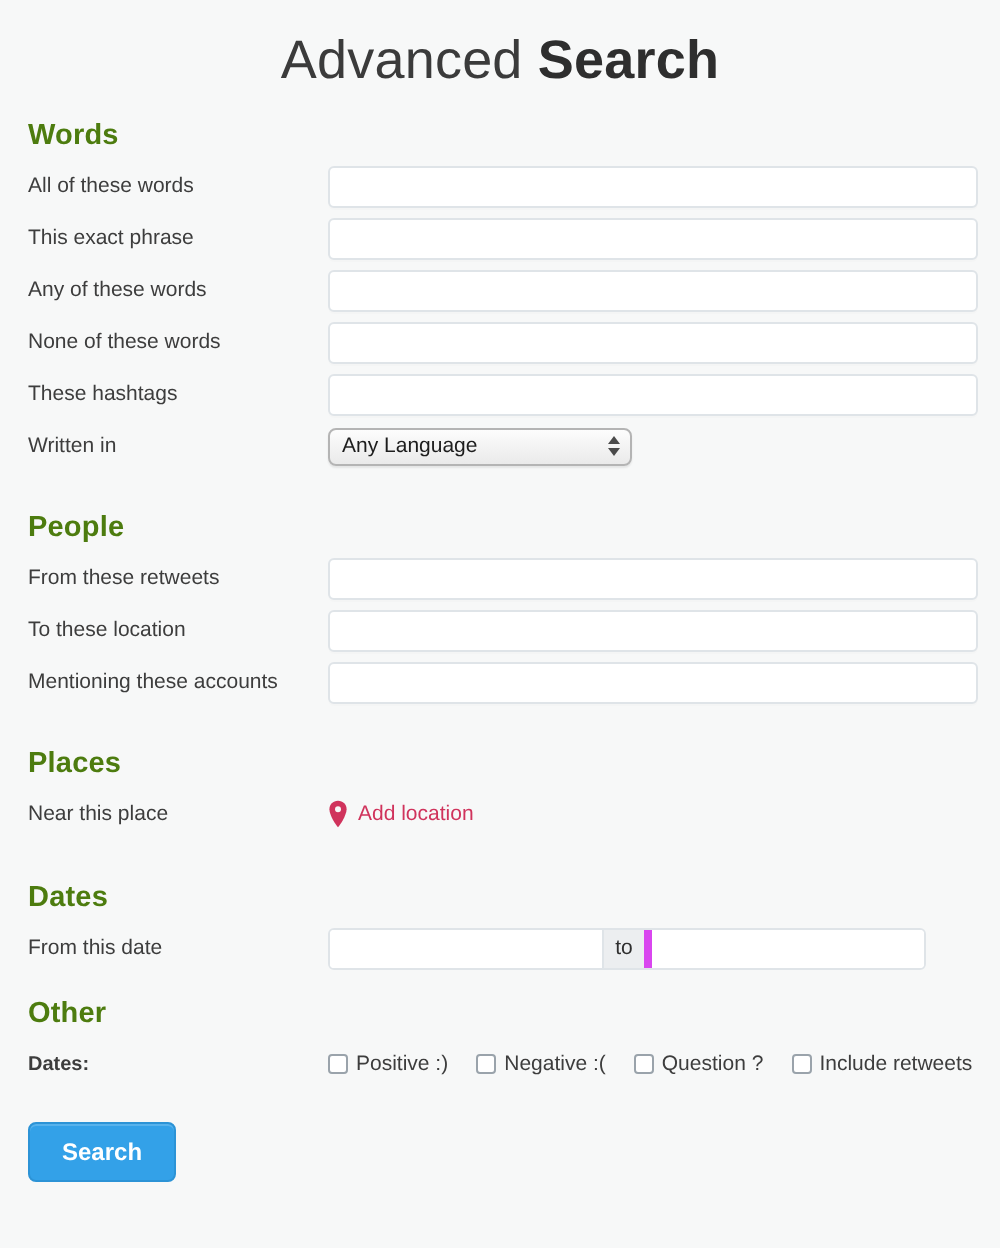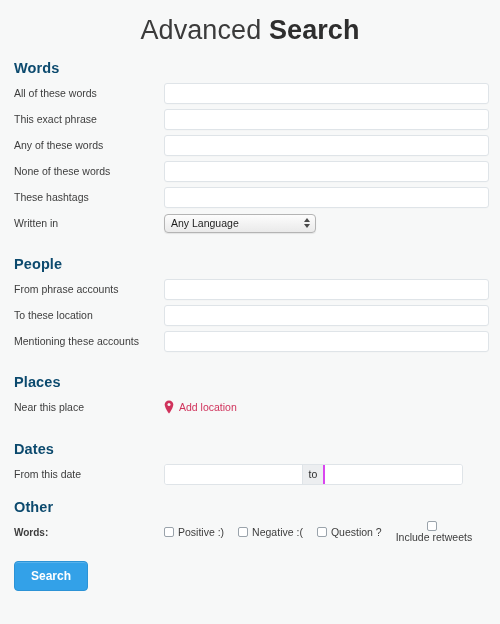--- a/index.html
+++ b/index.html
@@ -36,21 +36,21 @@
     color: #2e2e2e;
   }
 
   
   .section {
     padding-left: 14px;
   }
   .section-title {
     font-size: 14.5px;
     font-weight: bold;
-    color: #0c4a6e;
+    color: #4d7c0f;
     letter-spacing: 0.1px;
   }
 
   .rows {
     margin-top: 4px;
   }
   .row {
     position: relative;
     height: 26px;
     display: flex;
@@ -166,37 +166,37 @@
     flex: 1 1 auto;
     min-width: 0;
   }
   .date-sep {
     flex: 0 0 auto;
     height: 19px;
     line-height: 19px;
     padding: 4px 6px;
     background: #eceef0;
     border-left: 1px solid #dfe4e8;
-    border-right: 2px solid #d946ef;
+    border-right: 4px solid #d946ef;
     font-size: 10.5px;
     color: #2f2f2f;
   }
 
   
   .checks {
     display: flex;
     align-items: center;
   }
   .check-item {
     display: flex;
     align-items: center;
     margin-right: 14px;
     cursor: pointer;
   }
-  .check-item:last-child { margin-right: 0; flex-direction: column; }
+  .check-item:last-child { margin-right: 0; }
   .cbox {
     box-sizing: border-box;
     width: 10px;
     height: 10px;
     border: 1px solid #9aa3ab;
     border-radius: 2px;
     background: #ffffff;
     margin-right: 4px;
     flex: 0 0 auto;
   }
@@ -282,21 +282,21 @@
       </div>
 
     </div>
   </div>
 
   <div class="section sp-people">
     <div class="section-title">People</div>
     <div class="rows">
 
       <div class="row">
-        <div class="row-label">From phrase accounts</div>
+        <div class="row-label">From these retweets</div>
         <input class="field" type="text" value="" style="">
       </div>
 
       <div class="row">
         <div class="row-label">To these location</div>
         <input class="field" type="text" value="" style="">
       </div>
 
       <div class="row">
         <div class="row-label">Mentioning these accounts</div>
@@ -333,21 +333,21 @@
           <input class="date-input" type="text" value="" style="">
         </div>
       </div>
     </div>
   </div>
 
   <div class="section sp-other">
     <div class="section-title">Other</div>
     <div class="rows">
       <div class="row">
-        <div class="row-label bold">Words:</div>
+        <div class="row-label bold">Dates:</div>
         <div class="checks">
 
           <label class="check-item">
             <span class="cbox"></span>
             <span class="check-label">Positive :)</span>
           </label>
 
           <label class="check-item">
             <span class="cbox"></span>
             <span class="check-label">Negative :(</span>

